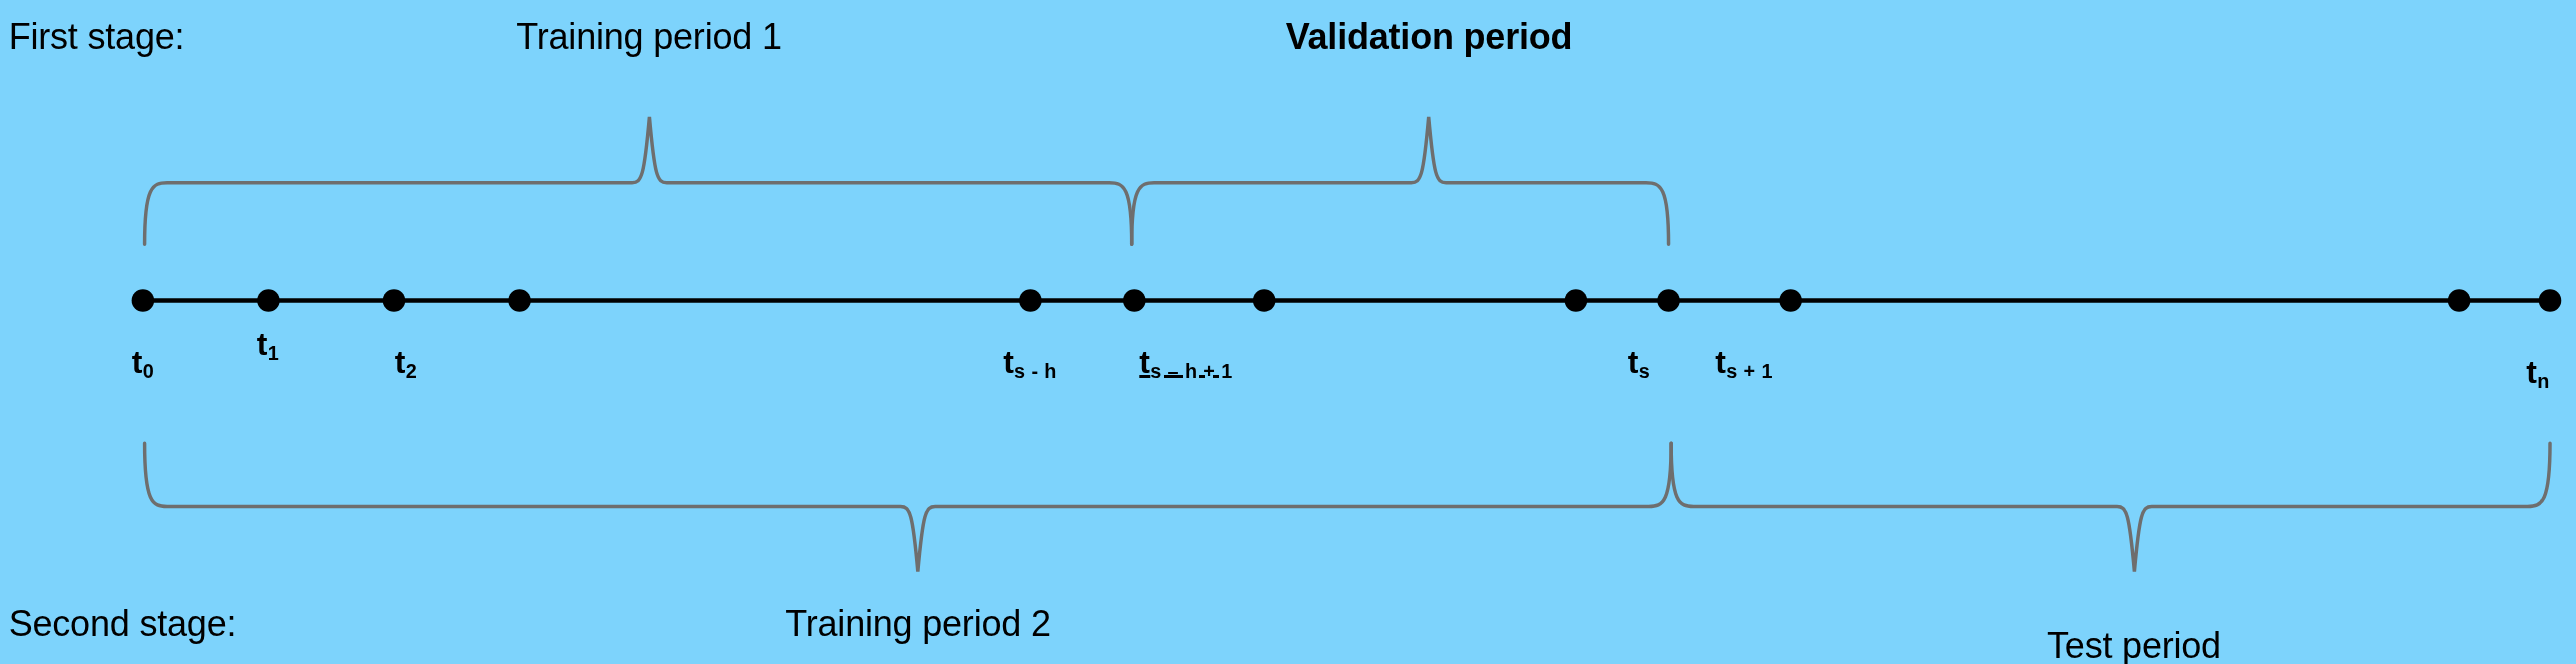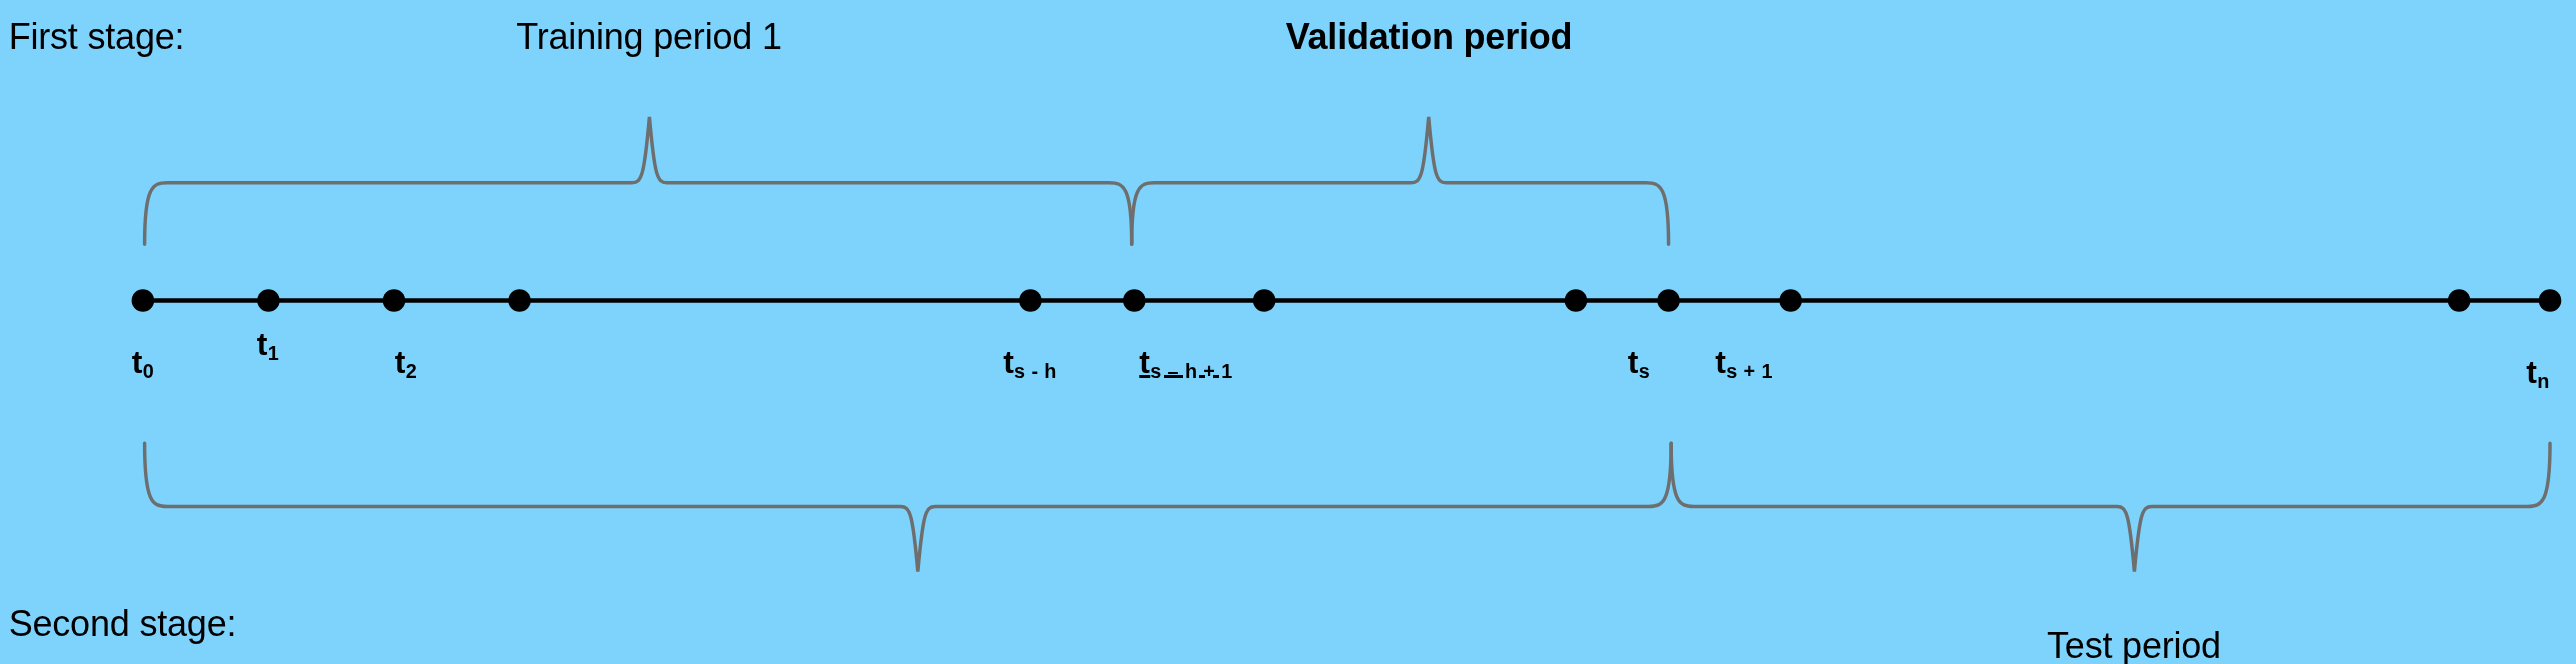--- a/index.html
+++ b/index.html
@@ -65,20 +65,21 @@
 
 <div id="diagram">
 
   <div class="lbl stage-label" id="first-stage-label" style="left: 8.7px; top: 19px; transform: none;">First stage:</div>
 
   <div class="lbl stage-label" id="second-stage-label" style="left: 8.7px; top: 606px; transform: none;">Second stage:</div>
 
   <div class="lbl period-label" id="top-label-0" style="left: 649px; top: 19px;">Training period 1</div>
   <div class="lbl period-label" id="top-label-1" style="left: 1429px; top: 19px; font-weight: bold;">Validation period</div>
 
+  <div class="lbl period-label" id="bottom-label-0" style="left: 918px; top: 606px;">Training period 2</div>
   <div class="lbl period-label" id="bottom-label-1" style="left: 2134px; top: 628px;">Test period</div>
 
   <svg class="overlay" id="overlay" viewBox="0 0 2975 768" xmlns="http://www.w3.org/2000/svg">
     <g id="braces-top">
         <path d="M 167 282 C 167 216.2, 176.1 211, 193 211 L 730 211 C 741 211, 744 203, 750 135 C 756 203, 759 211, 770 211 L 1281 211 C 1297.9 211, 1307 216.2, 1307 282" fill="none" stroke="#6e6e6e" stroke-width="4" stroke-linecap="round"></path>
         <path d="M 1307 282 C 1307 216.2, 1316.1 211, 1333 211 L 1630 211 C 1641 211, 1644 203, 1650 135 C 1656 203, 1659 211, 1670 211 L 1901 211 C 1917.9 211, 1927 216.2, 1927 282" fill="none" stroke="#6e6e6e" stroke-width="4" stroke-linecap="round"></path>
       </g>
     <g id="braces-bottom">
         <path d="M 167 512 C 167 579.8, 176.1 585, 193 585 L 1040 585 C 1051 585, 1054 593, 1060 660 C 1066 593, 1069 585, 1080 585 L 1904 585 C 1920.9 585, 1930 579.8, 1930 512" fill="none" stroke="#6e6e6e" stroke-width="4" stroke-linecap="round"></path>
         <path d="M 1930 512 C 1930 579.8, 1939.1 585, 1956 585 L 2445 585 C 2456 585, 2459 593, 2465 660 C 2471 593, 2474 585, 2485 585 L 2919 585 C 2935.9 585, 2945 579.8, 2945 512" fill="none" stroke="#6e6e6e" stroke-width="4" stroke-linecap="round"></path>

